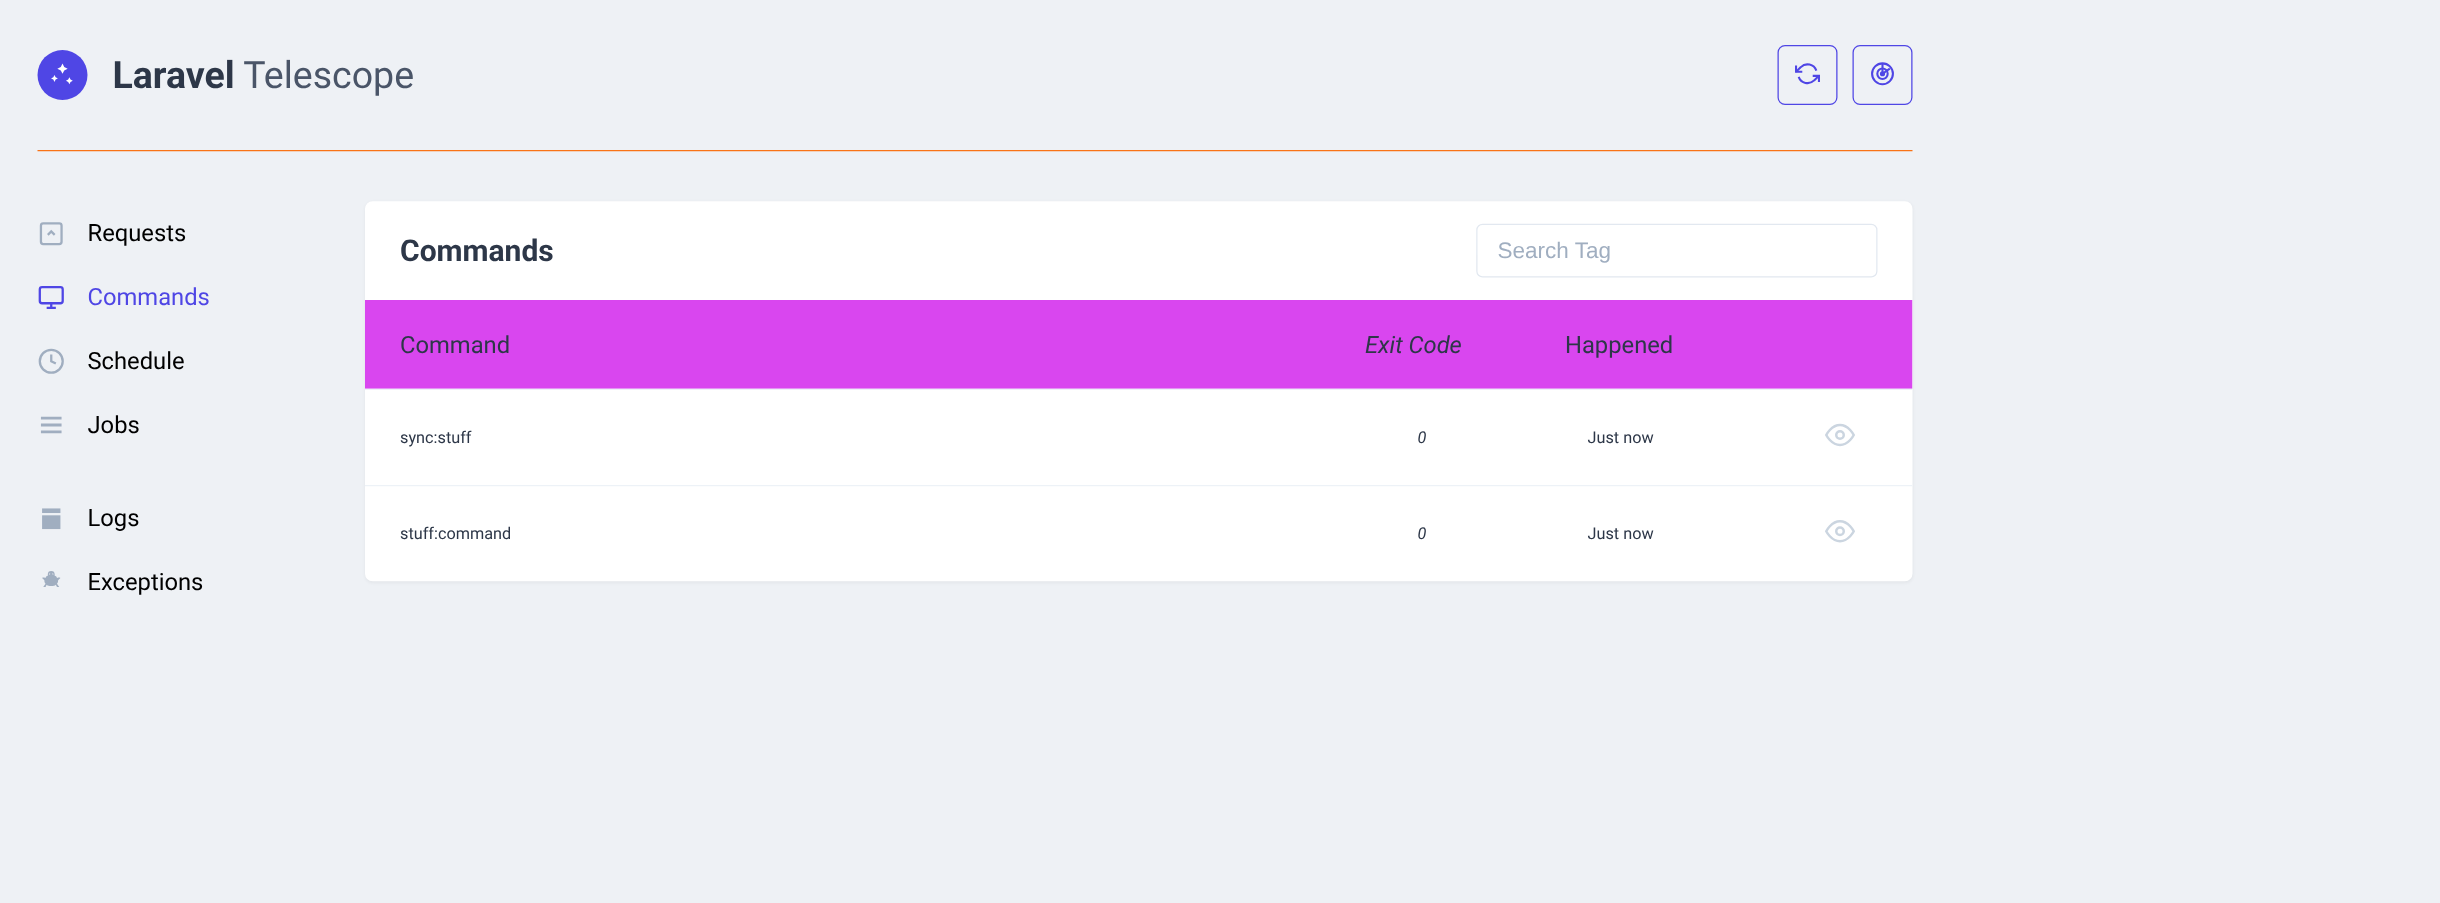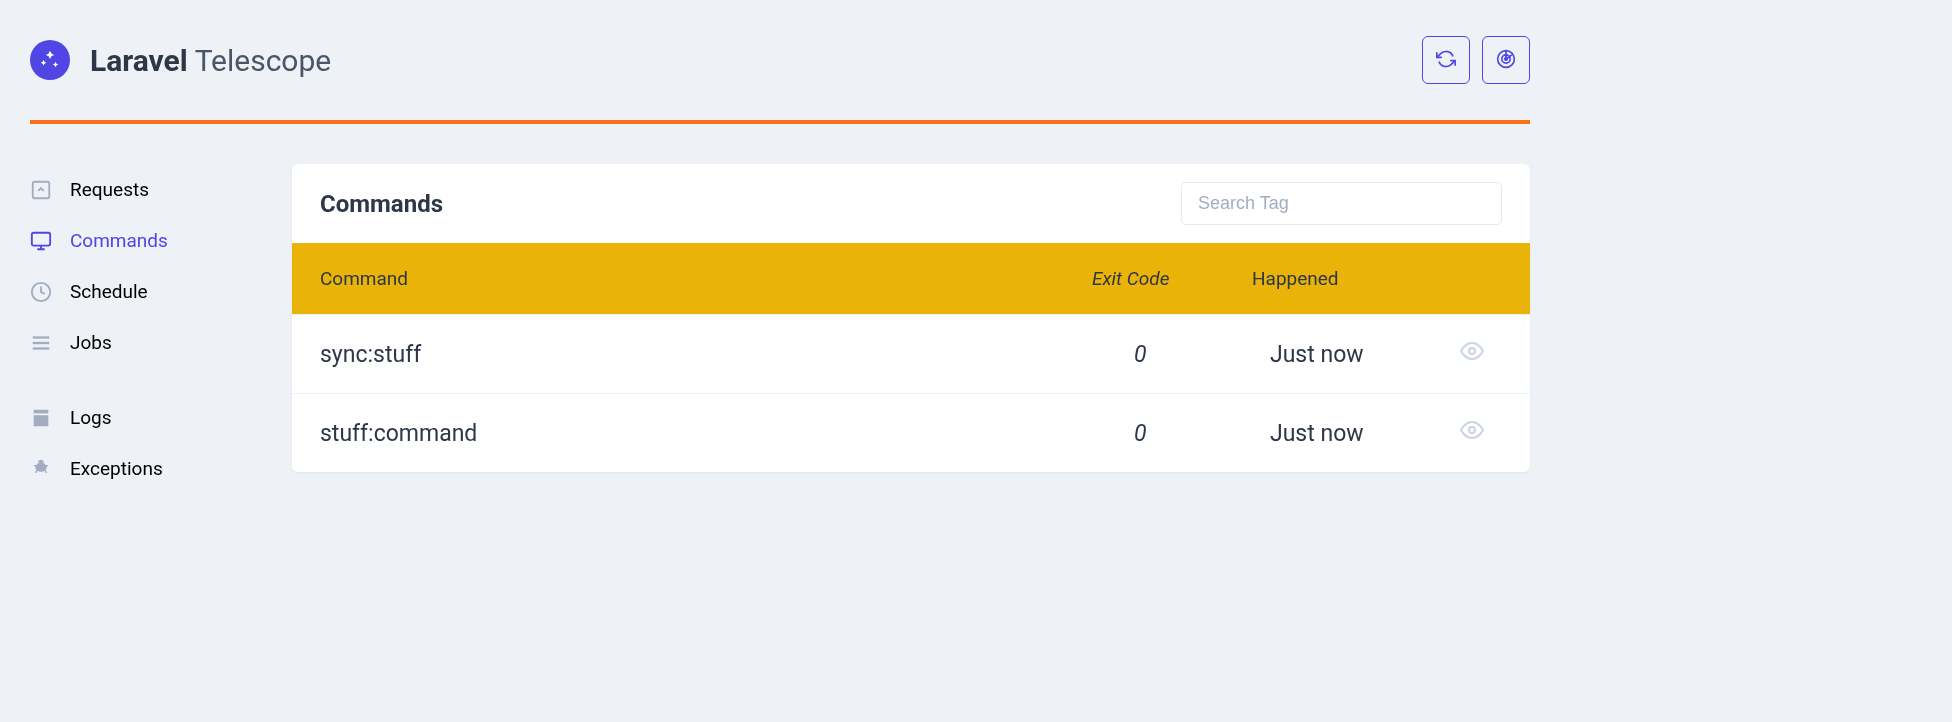--- a/index.html
+++ b/index.html
@@ -16,21 +16,21 @@
       overflow: hidden;
     }
     .container {
       padding: 0 30px;
     }
     .header {
       display: flex;
       align-items: center;
       justify-content: space-between;
       padding: 36px 0;
-      border-bottom: 4px solid #f97316;
+      border-bottom: 1px solid #f97316;
     }
     .header-left {
       display: flex;
       align-items: center;
       gap: 20px;
     }
     .logo {
       width: 40px;
       height: 40px;
       background-color: #4f46e5;
@@ -140,21 +140,21 @@
       border-radius: 5px;
       font-size: 18px;
       color: #4a5568;
       outline: none;
     }
     .search-input::placeholder {
       color: #a0aec0;
     }
     .table-header {
       display: flex;
-      background-color: #eab308;
+      background-color: #d946ef;
       padding: 24px 28px;
       font-size: 19px;
       color: #2d3748;
       font-weight: 400;
     }
     .col-command {
       flex: 1;
     }
     .col-exit {
       width: 160px;
@@ -165,21 +165,21 @@
       width: 190px;
       text-align: left;
     }
     .col-action {
       width: 60px;
     }
     .table-row {
       display: flex;
       align-items: center;
       padding: 24px 28px;
-      font-size: 23px;
+      font-size: 13px;
       color: #2d3748;
       border-top: 1px solid #edf2f7;
     }
     .table-row .col-exit {
       padding-left: 42px;
     }
     .table-row .col-happened {
       padding-left: 18px;
     }
     .view-icon {

